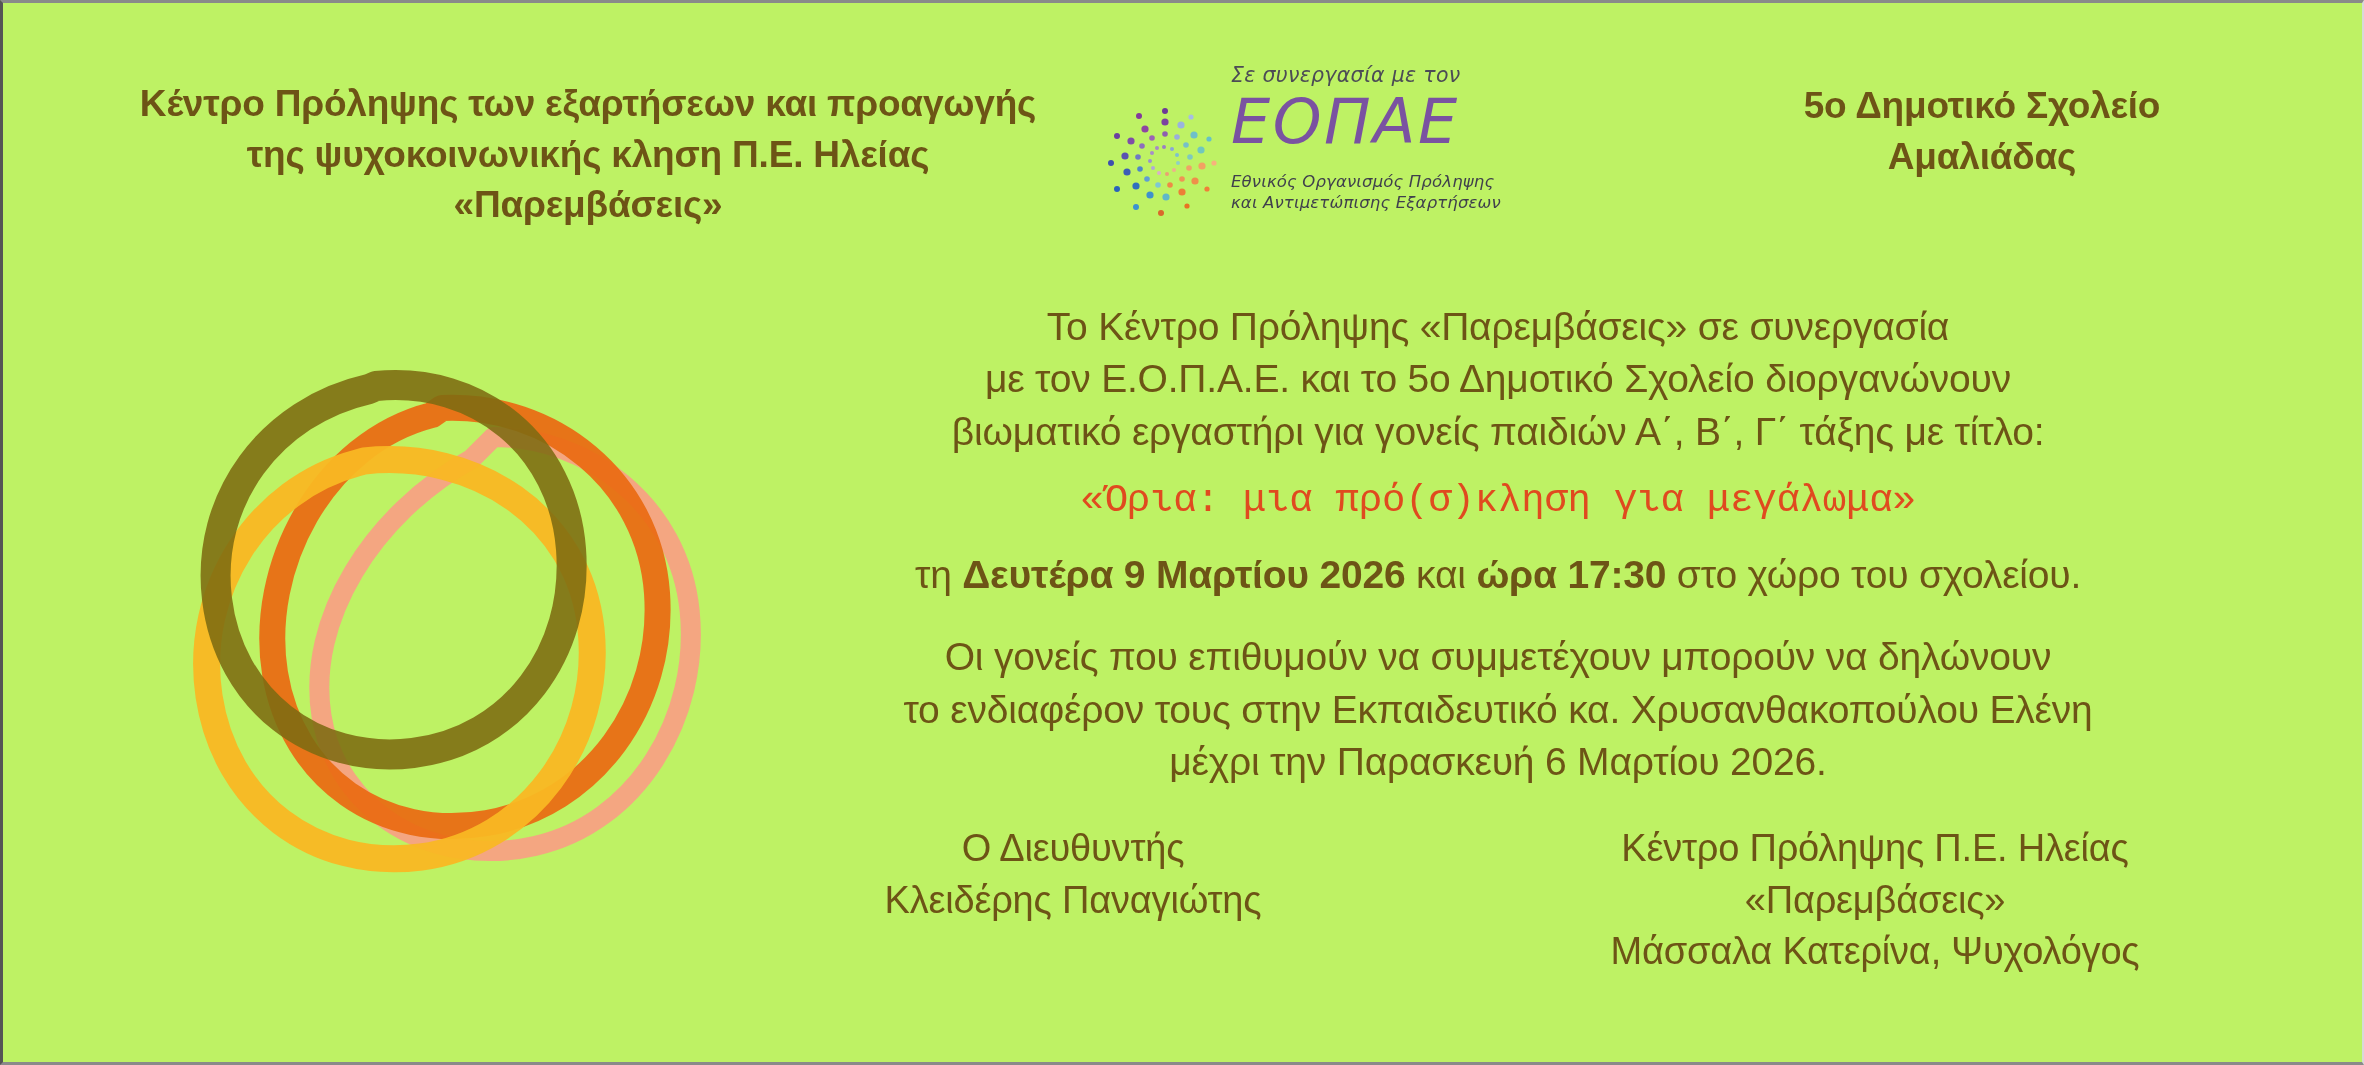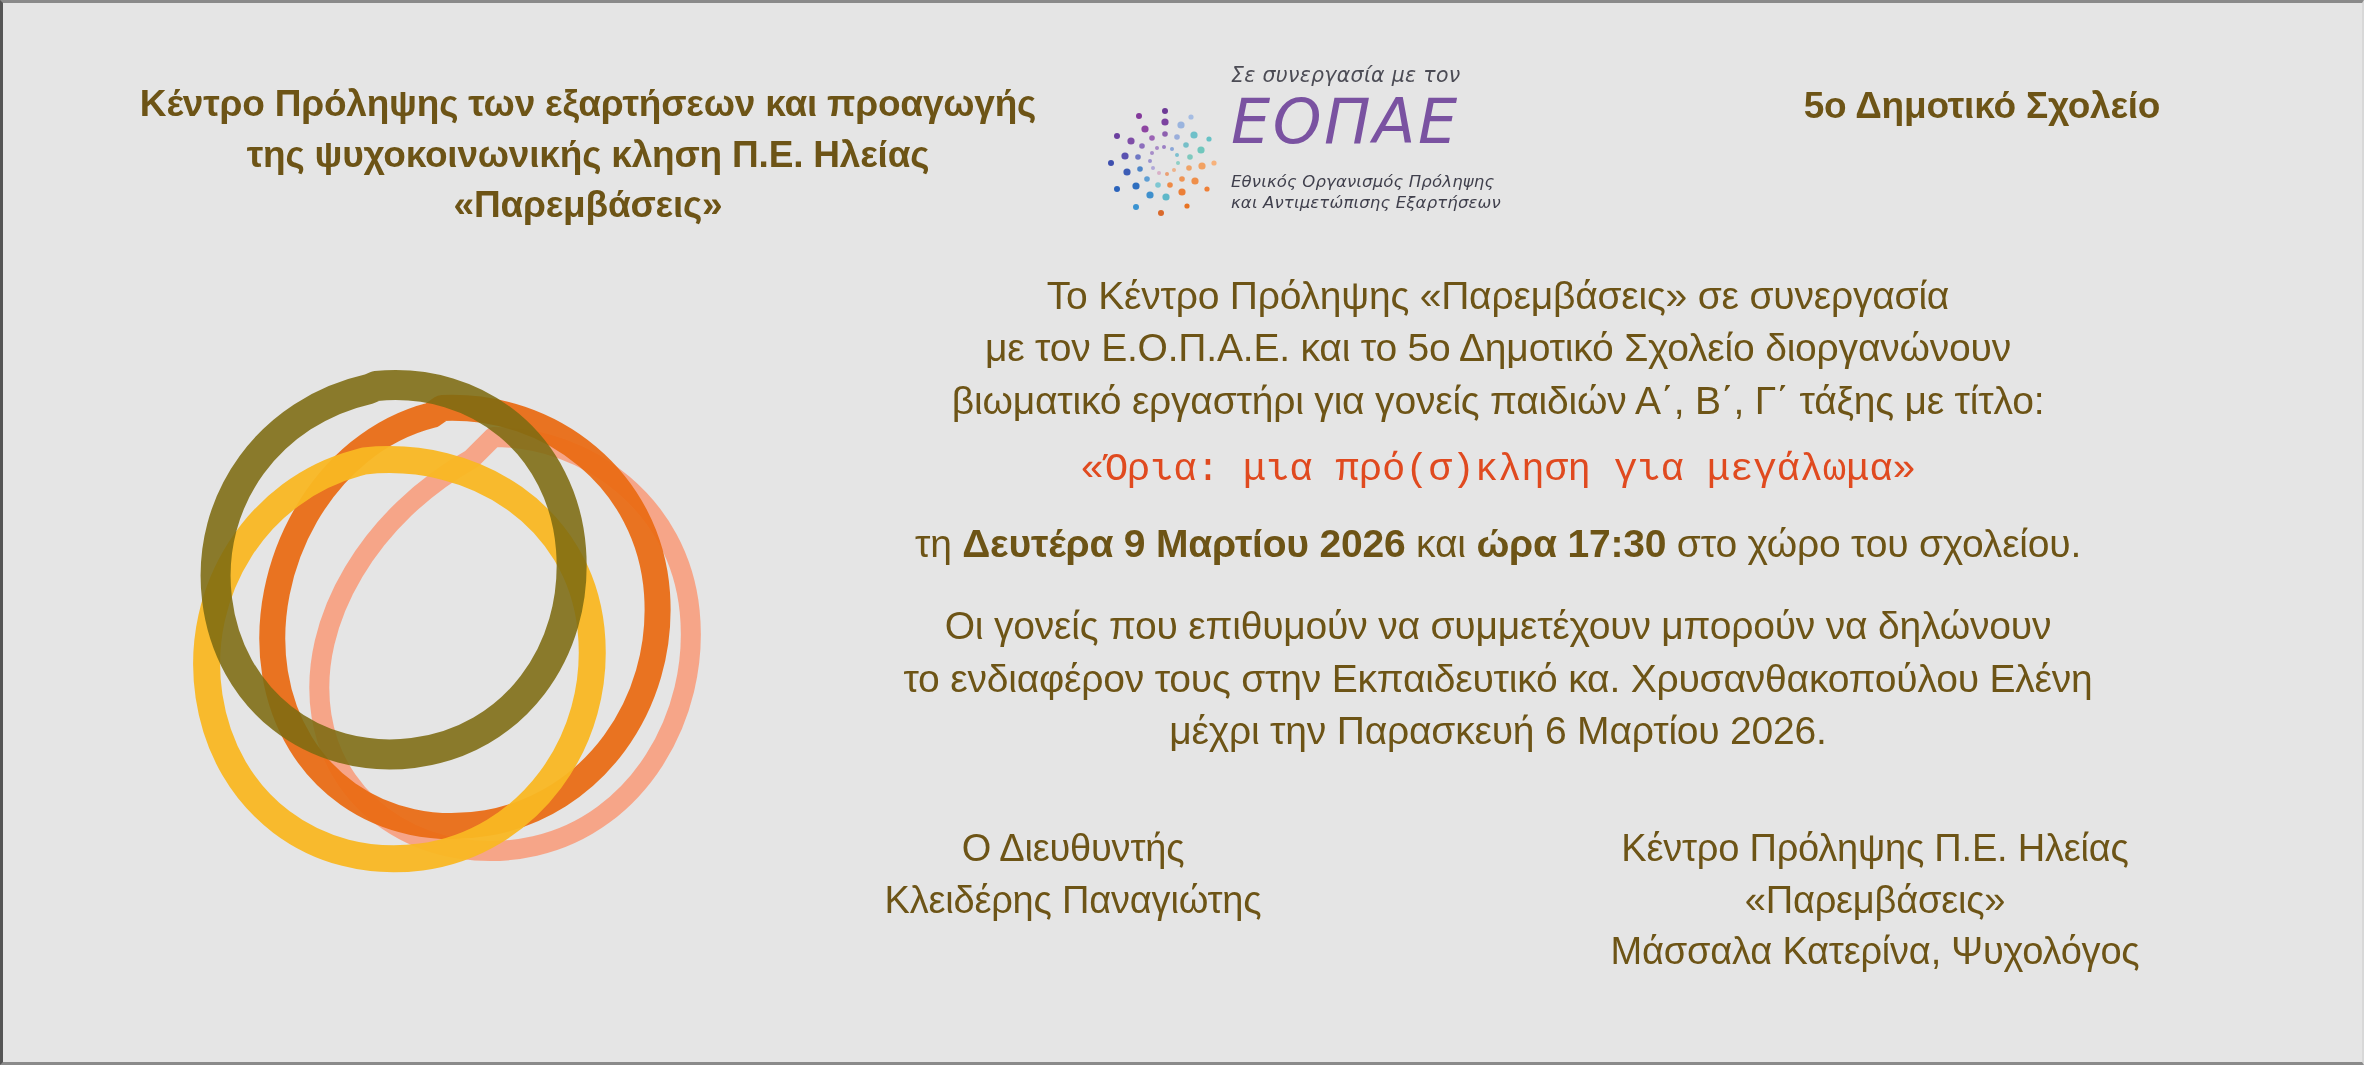--- a/index.html
+++ b/index.html
@@ -5,21 +5,21 @@
 <style>
   html, body {
     margin: 0;
     padding: 0;
     background: #ffffff;
   }
   #poster {
     position: relative;
     width: 2364px;
     height: 1065px;
-    background: #e5e5e5;
+    background: #bef264;
     box-sizing: border-box;
     border-top: 3px solid #8a8a8a;
     border-left: 3px solid #555555;
     border-bottom: 3px solid #8a8a8a;
     border-right: 2px solid #d8d8d8;
     overflow: hidden;
     font-family: "Liberation Sans", sans-serif;
     color: #6d5416;
   }
 
@@ -111,21 +111,21 @@
     left: 148px;
     top: 330px;
     width: 580px;
     height: 570px;
   }
 
   
   .body-block {
     position: absolute;
     left: 760px;
-    top: 267px;
+    top: 298px;
     width: 1470px;
     text-align: center;
   }
   .b-line {
     font-size: 39px;
     line-height: 1.34;
     color: #6d5416;
     letter-spacing: -0.2px;
   }
   .title-line {
@@ -249,20 +249,21 @@
       <div class="logo-text">
         <div class="logo-tagline">Σε συνεργασία με τον</div>
         <div class="logo-word">ΕΟΠΑΕ</div>
         <div class="logo-sub">Εθνικός Οργανισμός Πρόληψης</div>
         <div class="logo-sub" style="margin-top:0;">και Αντιμετώπισης Εξαρτήσεων</div>
       </div>
     </div>
 
     <div class="hdr-right">
       <div>5ο Δημοτικό Σχολείο</div>
+      <div>Αμαλιάδας</div>
     </div>
   </div>
 
   <div class="rings">
     <svg viewBox="0 0 580 570" width="580" height="570" aria-hidden="true">
       <defs></defs>
       <g fill="none" stroke-linecap="round" stroke-linejoin="round">
 
         <path d="M310 95 C405 88 500 150 518 255 C536 360 480 470 380 500 C280 530 180 480 158 385 C136 290 195 180 290 118 Z" stroke="#f7a183" stroke-width="20" opacity="0.95" transform="translate(18,10) rotate(4 330 300)"></path>
 

